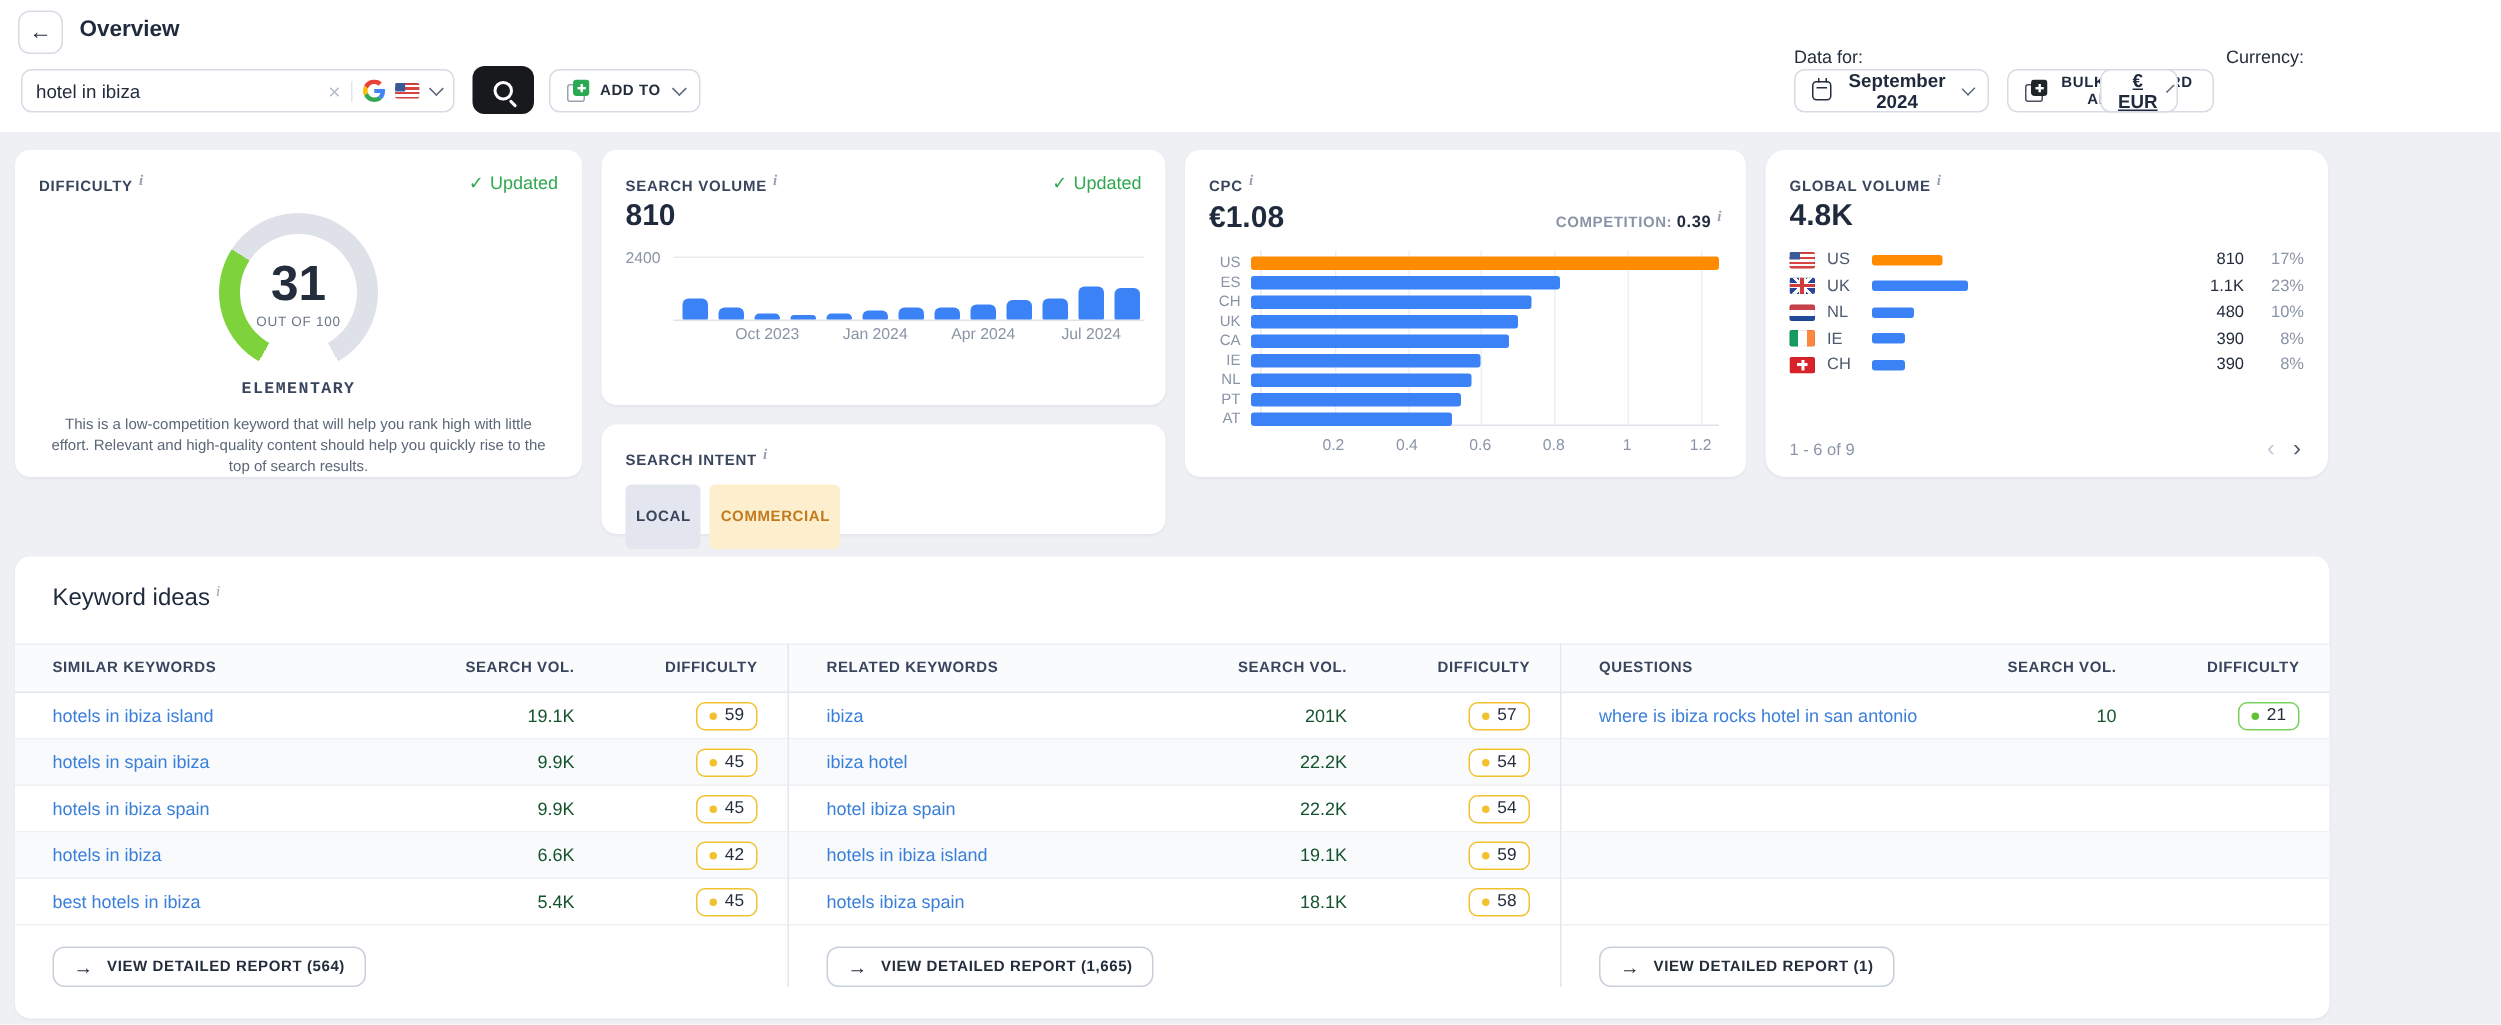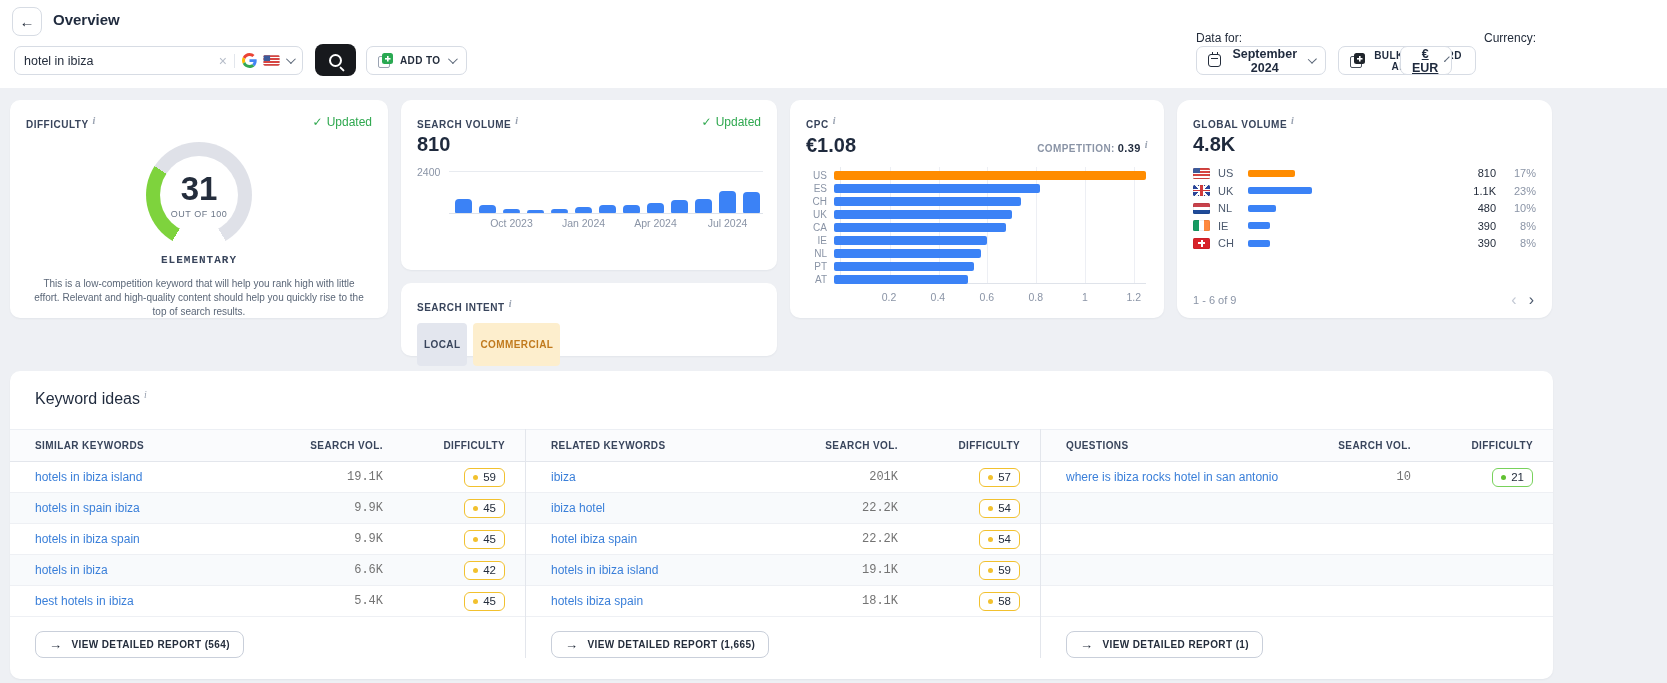--- a/index.html
+++ b/index.html
@@ -146,21 +146,21 @@
   .kw-col + .kw-col { border-left:1px solid #e3e6ec; }
   .kw-col:last-child { width:513px; }
   .kw-grid { display:grid; grid-template-columns:1fr 112px 122px; align-items:center; padding:0 20px 0 25px; }
   .kw-head { height:33px; background:#fafbfd; border-top:1px solid #eceff4; border-bottom:1px solid #e3e6ec;
     font-size:10px; font-weight:bold; letter-spacing:.4px; color:#39455c; }
   .kw-head .c2, .kw-row .c2 { text-align:right; }
   .kw-head .c3 { text-align:right; }
   .kw-row { height:31px; border-bottom:1px solid #eef0f4; font-size:12px; }
   .kw-row:nth-child(even) { background:#f8fafc; }
   .kw-link { color:#3a7fd9; text-decoration:none; cursor:pointer; white-space:nowrap; overflow:hidden; }
-  .kw-vol { color:#737373;font-family:Liberation Mono, monospace; }
+  .kw-vol { color:#14532d; }
   .kw-badgecell { justify-self:end; }
   .diff-badge { display:inline-flex; align-items:center; gap:5px; height:19px; padding:0 8px;
     border:1px solid #f2c12e; border-radius:6px; background:#fff; font-size:11.5px; color:#242d3c; }
   .diff-badge .dot { width:5px; height:5px; border-radius:50%; background:#f2c12e; }
   .diff-badge[data-variant="green"] { border-color:#78d25b; }
   .diff-badge[data-variant="green"] .dot { background:#61c132; }
   .kw-foot { padding:14px 0 0 25px; }
   .report-btn { display:inline-flex; align-items:center; gap:9px; height:27px; padding:0 13px;
     border:1px solid #c9cfda; border-radius:8px; background:#fff; cursor:pointer;
     font-size:10px; font-weight:bold; letter-spacing:.4px; color:#242d3c; }

